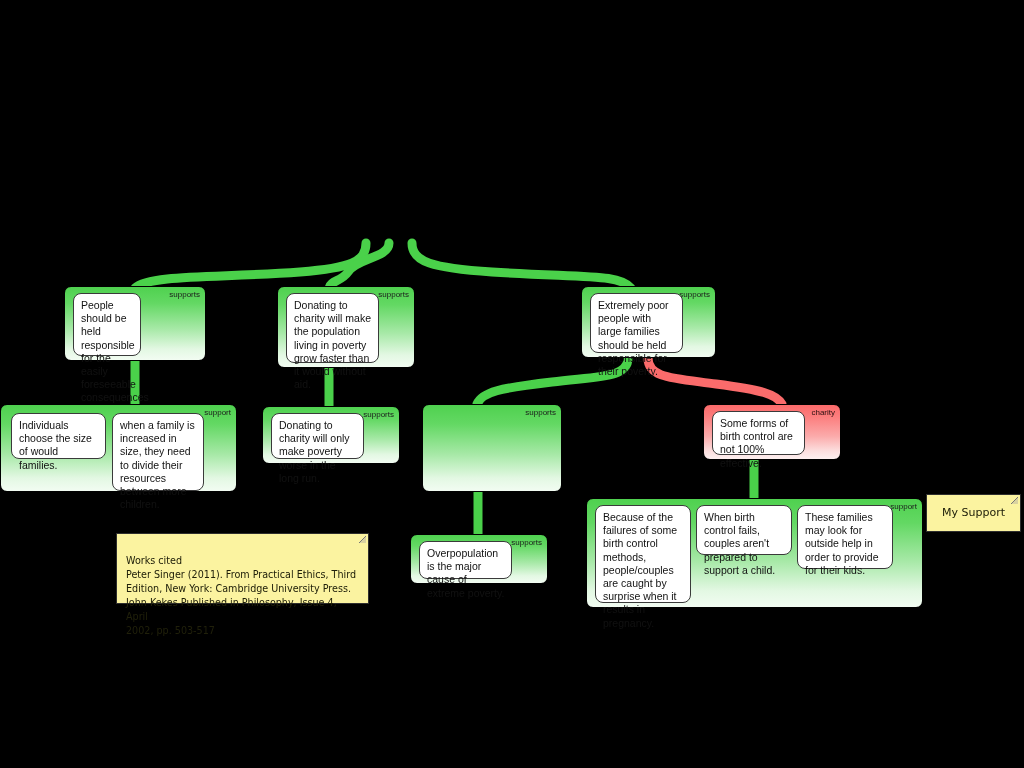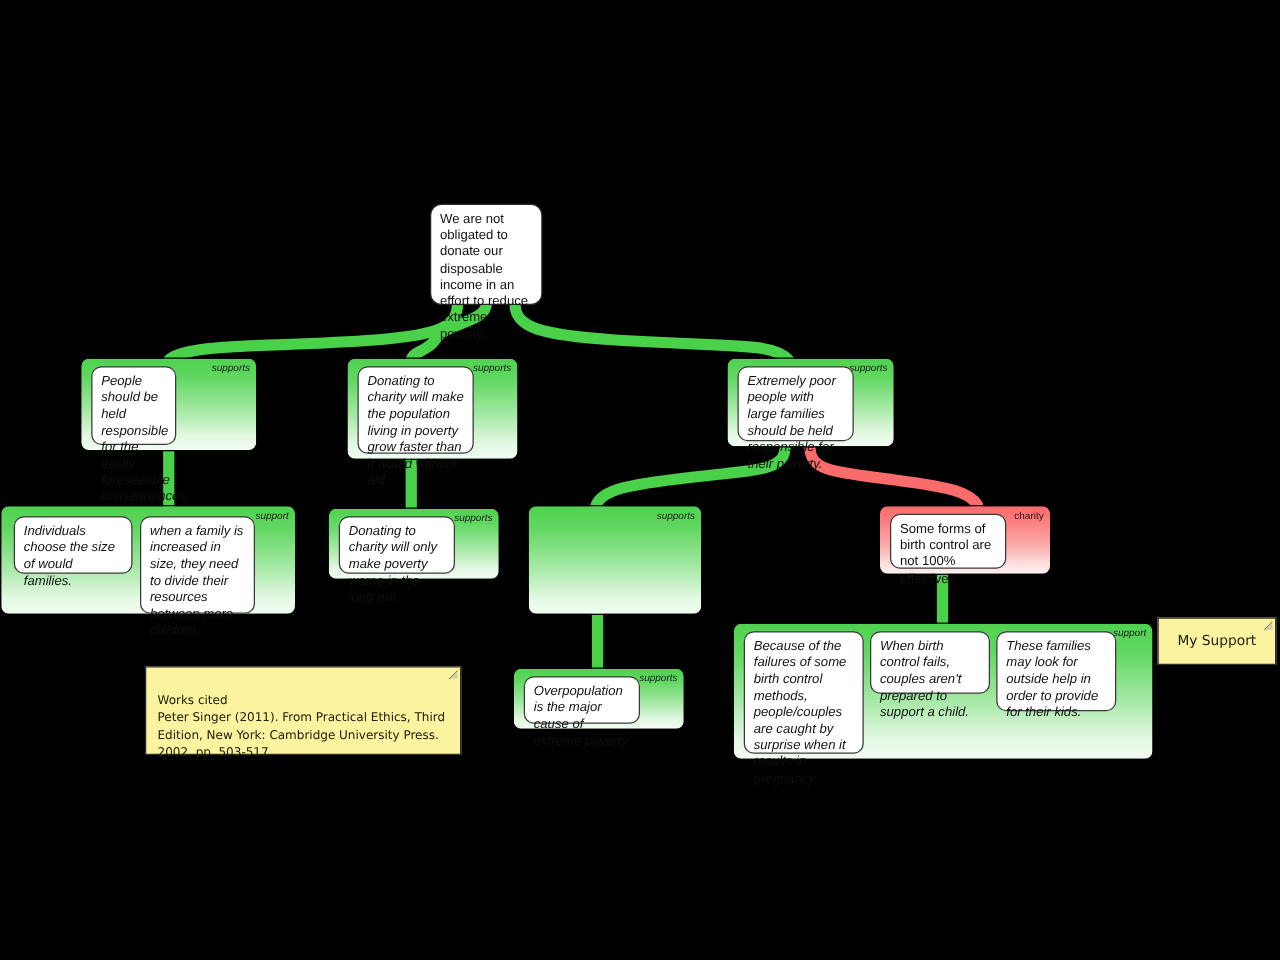--- a/index.html
+++ b/index.html
@@ -12,21 +12,20 @@
 
   
   .group{
     position:absolute;
     border:1px solid #000;
     border-radius:7px;
     box-sizing:border-box;
   }
   .group.supports{
     background:linear-gradient(to bottom,#4fd14f 0%,#63d863 22%,#a8e9a8 58%,#e3f8e3 85%,#f2fcf2 100%);
-    font-style:italic;
   }
   .group.opposes{
     background:linear-gradient(to bottom,#fb6a6a 0%,#fc7e7e 22%,#fbabab 58%,#fcdede 85%,#fdf0f0 100%);
   }
   .group-label{
     position:absolute;right:5px;top:3px;
     font-size:8px;line-height:9px;color:#1b1b1b;
     font-family:"Liberation Sans",sans-serif;
     letter-spacing:0px;
     white-space:nowrap;
@@ -95,21 +94,20 @@
 
     <path d="M 628 358 C 628 378 600 376 552 382 C 500 388 482 392 477 404" fill="none" stroke="#4ad14a" stroke-width="9" stroke-linecap="round"></path>
 
     <path d="M 648 358 C 648 378 672 378 716 384 C 762 390 776 394 782 404" fill="none" stroke="#fa6b6b" stroke-width="9" stroke-linecap="round"></path>
 
     <path d="M 478 492 C 478 512 478 522 478 534" fill="none" stroke="#4ad14a" stroke-width="9" stroke-linecap="round"></path>
 
     <path d="M 754 460 C 754 478 754 486 754 498" fill="none" stroke="#4ad14a" stroke-width="9" stroke-linecap="round"></path>
   </svg>
 
-  <div class="claim root" style="left:344px;top:163px;width:90px;height:81px;">We are not obligated to donate our disposable income in an effort to reduce extreme poverty.</div>
 
   <div class="group supports" style="left:64px;top:286px;width:142px;height:75px;">
     <span class="group-label">supports</span>
     <div class="claim" style="left:8px;top:6px;width:68px;height:63px;">People should be held responsible for the easily foreseeable consequences of their actions.</div>
   </div>
 
   <div class="group supports" style="left:277px;top:286px;width:138px;height:82px;">
     <span class="group-label">supports</span>
     <div class="claim" style="left:8px;top:6px;width:93px;height:70px;">Donating to charity will make the population living in poverty grow faster than it would without aid.</div>
   </div>
@@ -149,20 +147,21 @@
     <div class="claim" style="left:8px;top:6px;width:96px;height:98px;">Because of the failures of some birth control methods, people/couples are caught by surprise when it results in pregnancy.</div>
     <div class="claim" style="left:109px;top:6px;width:96px;height:50px;">When birth control fails, couples aren't prepared to support a child.</div>
     <div class="claim" style="left:210px;top:6px;width:96px;height:64px;">These families may look for outside help in order to provide for their kids.</div>
   </div>
 
   <div class="note" style="left:116px;top:533px;width:253px;height:71px;">
     <span class="fold"></span>
     <div>Works cited</div>
     <div>Peter Singer (2011). From Practical Ethics, Third</div>
     <div>Edition, New York: Cambridge University Press.</div>
+    <div>John Kekes Published in Philosophy, Issue 4, April</div>
     <div>2002, pp. 503-517</div>
   </div>
 
   <div class="note mysupport" style="left:926px;top:494px;width:95px;height:38px;">
     <span class="fold"></span>
     <span class="mstext">My Support</span>
   </div>
 
 </div>
 

